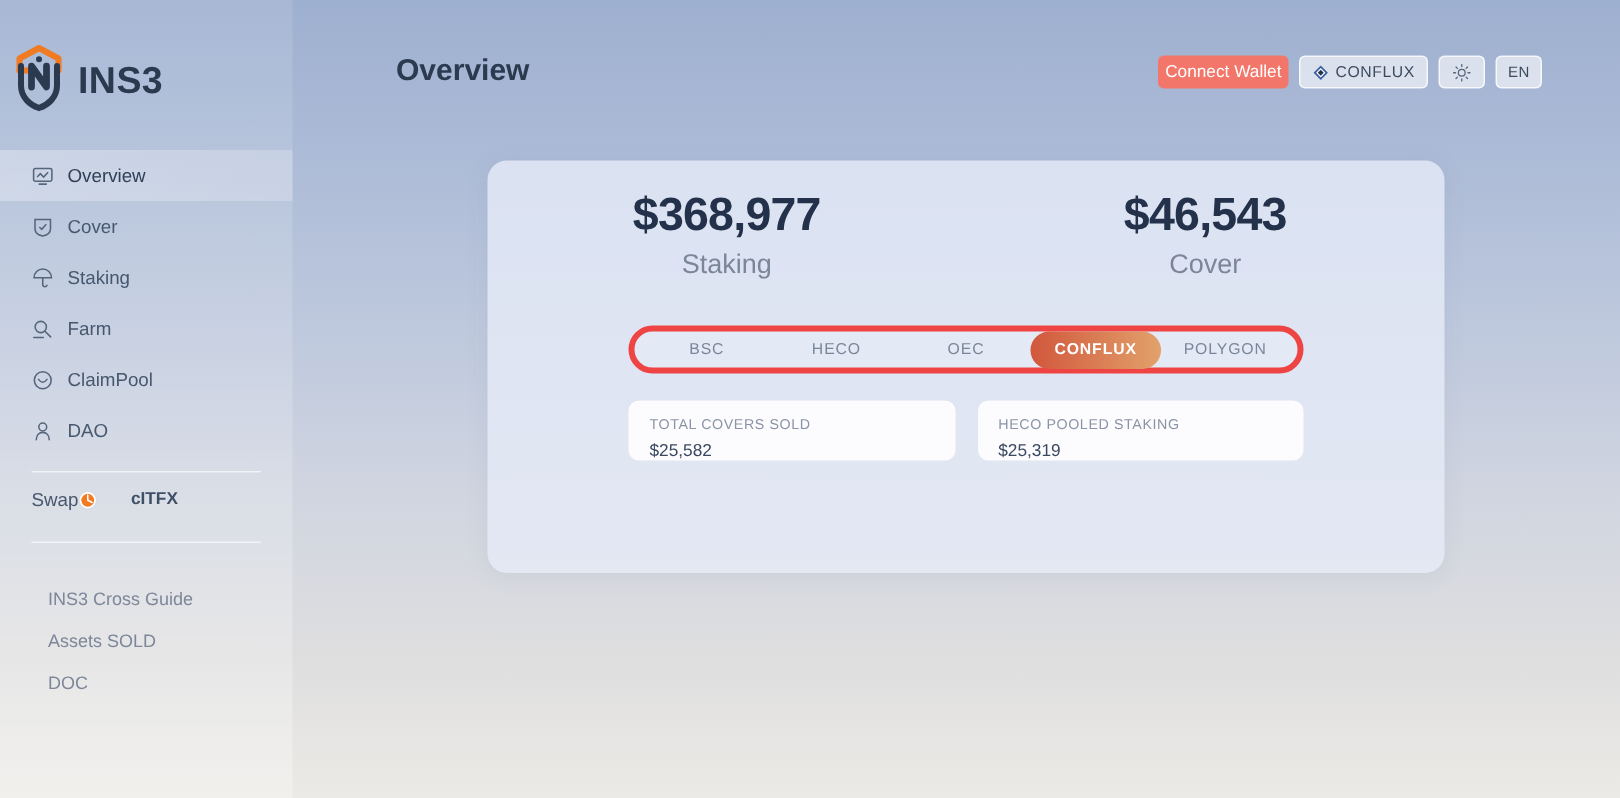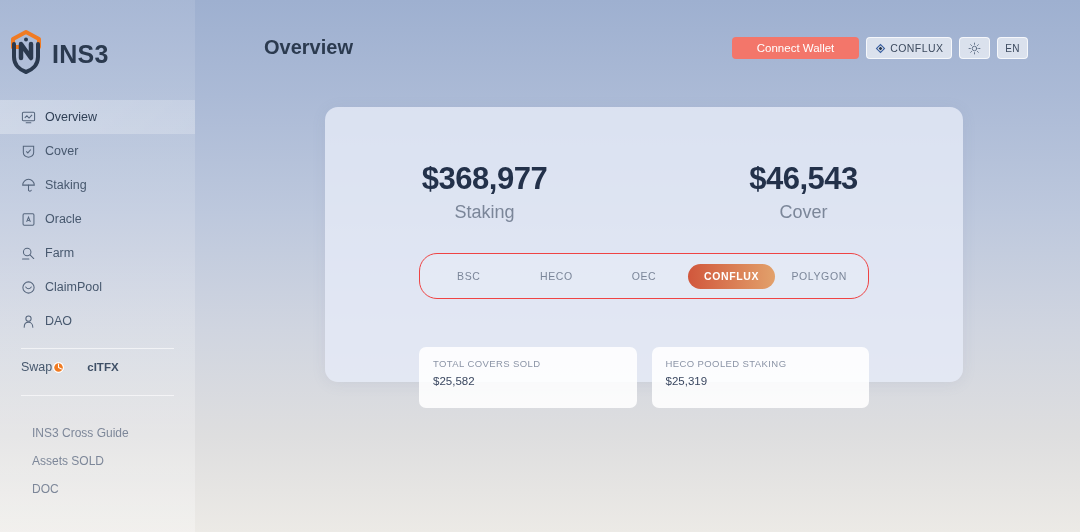--- a/index.html
+++ b/index.html
@@ -115,21 +115,21 @@
     align-items: center;
     gap: 7px;
   }
   #connect-wallet {
     background: #f3766a;
     color: #ffffff;
     font-size: 11.5px;
     border: none;
     border-radius: 4px;
     height: 22px;
-    padding: 0 25px;
+    padding: 0 5px;
     cursor: pointer;
     font-family: inherit;
     white-space: nowrap;
   }
   .hdr-btn {
     background: rgba(255,255,255,0.60);
     border: 1px solid rgba(255,255,255,0.75);
     border-radius: 4px;
     height: 22px;
     display: flex;
@@ -159,33 +159,32 @@
   #totals {
     display: flex;
     padding-top: 18px;
   }
   .total-block { flex: 1; text-align: center; }
   .total-amount {
     font-size: 31px;
     font-weight: bold;
     color: #23314a;
     letter-spacing: -0.5px;
-    margin-top: 36px;
   }
   .total-label {
     margin-top: 5px;
     font-size: 18px;
     color: #7b8699;
   }
 
   #network-tabs {
     margin: 30px auto 0 auto;
     width: 450px;
-    height: 46px;
-    border: 1px solid #ef4444;
+    height: 32px;
+    border: 4px solid #ef4444;
     border-radius: 18px;
     display: flex;
     align-items: center;
     justify-content: space-between;
     padding: 0 5px;
     background: rgba(232,237,248,0.5);
   }
   .net-tab {
     flex: 1;
     text-align: center;
@@ -204,25 +203,24 @@
   }
 
   #stat-boxes {
     display: flex;
     gap: 15px;
     margin: 18px auto 0 auto;
     width: 450px;
   }
   .stat-box {
     flex: 1;
-    height: 61px;
+    height: 40px;
     background: rgba(255,255,255,0.88);
     border-radius: 7px;
     padding: 11px 14px;
-    margin-top: 30px;
   }
   .stat-title {
     font-size: 9.5px;
     color: #8b94a6;
     letter-spacing: 0.4px;
   }
   .stat-value {
     margin-top: 6px;
     font-size: 11.5px;
     color: #3a4760;
@@ -276,30 +274,20 @@
       <span class="nav-ico">
         <svg viewBox="0 0 16 16" fill="none" stroke="#55657c" stroke-width="1.1">
           <path d="M1.8 7.6 A6.2 6.2 0 0 1 14.2 7.6 Z"></path>
           <line x1="8" y1="7.6" x2="8" y2="13" stroke-linecap="round"></line>
           <path d="M8 13 A1.6 1.6 0 0 0 11 13" stroke-linecap="round"></path>
         </svg>
       </span>
       <span class="nav-label">Staking</span>
     </div>
 
-    <div class="nav-item">
-      <span class="nav-ico">
-        <svg viewBox="0 0 16 16" fill="none" stroke="#55657c" stroke-width="1.1">
-          <rect x="2.2" y="1.8" width="11.6" height="12.4" rx="1.3"></rect>
-          <path d="M6 10.6 L8 5.4 L10 10.6"></path>
-          <line x1="6.8" y1="9" x2="9.2" y2="9"></line>
-        </svg>
-      </span>
-      <span class="nav-label">Oracle</span>
-    </div>
 
     <div class="nav-item">
       <span class="nav-ico">
         <svg viewBox="0 0 16 16" fill="none" stroke="#55657c" stroke-width="1.1">
           <circle cx="6.6" cy="6.4" r="4"></circle>
           <line x1="9.6" y1="9.4" x2="13.6" y2="13.4" stroke-linecap="round"></line>
           <line x1="1.6" y1="13.8" x2="8.4" y2="13.8" stroke-linecap="round"></line>
         </svg>
       </span>
       <span class="nav-label">Farm</span>

